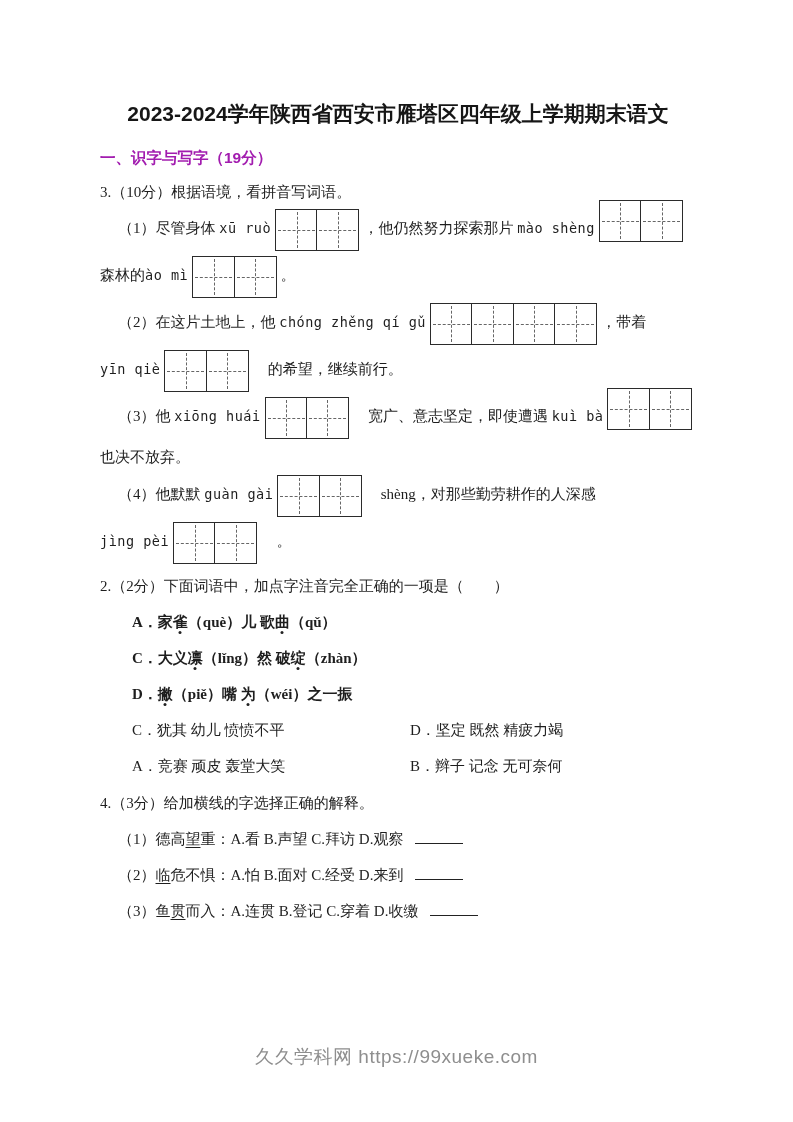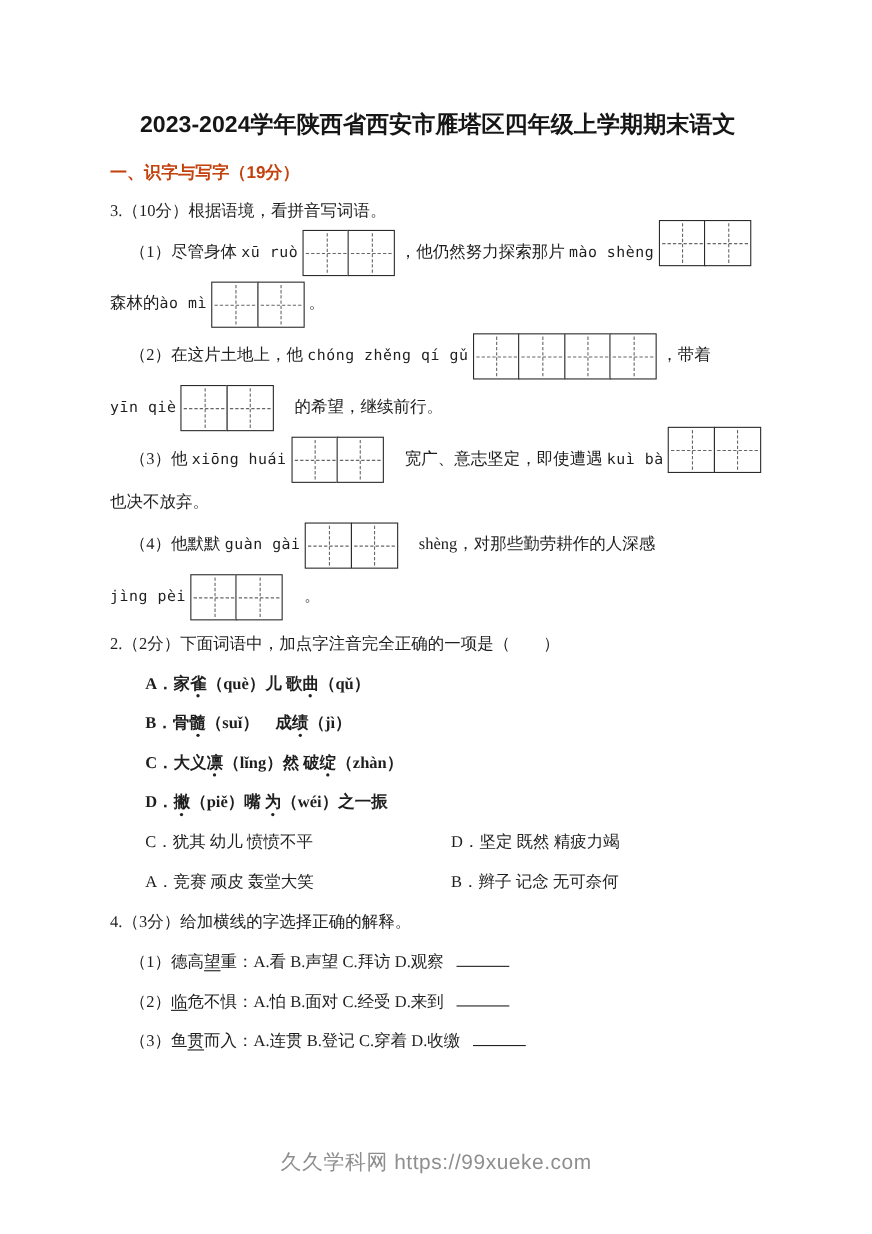--- a/index.html
+++ b/index.html
@@ -27,21 +27,21 @@
     font-size: 21px;
     line-height: 44px;
     color: #161616;
   }
   .section-heading {
     margin-top: 10px;
     font-family: "Liberation Sans", "DejaVu Sans", sans-serif;
     font-weight: 700;
     font-size: 15.5px;
     line-height: 24px;
-    color: #c2410c;
+    color: #a21caf;
   }
   .q-stem {
     margin-top: 10px;
     line-height: 24px;
   }
   
   .q1-line {
     margin: 5px 0;
     line-height: 26px;
     white-space: nowrap;
@@ -168,21 +168,20 @@
           <span class="tzg-cell"></span>
         </span><span>　shèng，对那些勤劳耕作的人深感</span></div>
     <div class="q1-line"><span class="py">jìng pèi</span><span class="tzg">
           <span class="tzg-cell"></span>
           <span class="tzg-cell"></span>
         </span><span>　。</span></div>
 
     <p class="q-stem">2.（2分）下面词语中，加点字注音完全正确的一项是（　　）</p>
     <ul class="opt-list">
       <li class="opt"><span>A．家</span><span class="dot-under">雀</span><span>（què）儿 歌</span><span class="dot-under">曲</span><span>（qǔ）</span></li>
-      <li class="opt"><span>B．骨</span><span class="dot-under">髓</span><span>（suǐ）　成</span><span class="dot-under">绩</span><span>（jì）</span></li>
       <li class="opt"><span>C．大义</span><span class="dot-under">凛</span><span>（lǐng）然 破</span><span class="dot-under">绽</span><span>（zhàn）</span></li>
       <li class="opt"><span>D．</span><span class="dot-under">撇</span><span>（piě）嘴 </span><span class="dot-under">为</span><span>（wéi）之一振</span></li>
     </ul>
 
     <div class="q3-row">
       <span class="q3-col-left">C．犹其 幼儿 愤愤不平</span>
       <span>D．坚定 既然 精疲力竭</span>
     </div>
     <div class="q3-row">
       <span class="q3-col-left">A．竞赛 顽皮 轰堂大笑</span>

